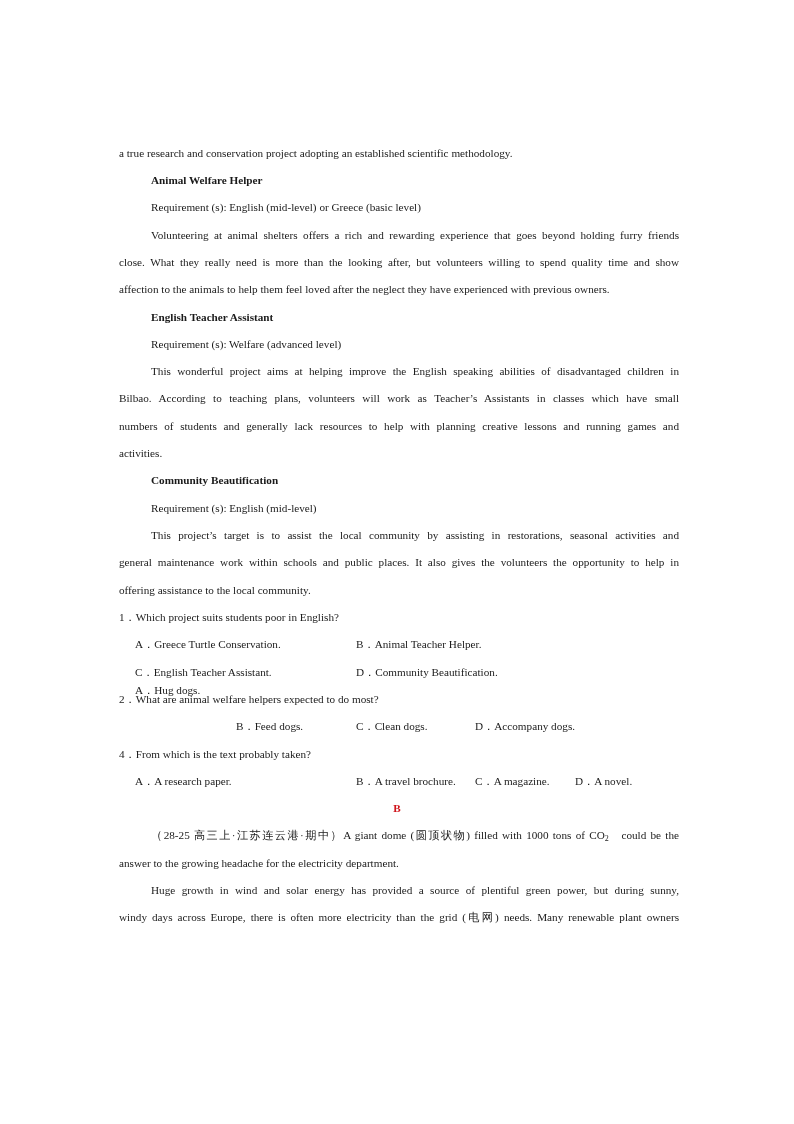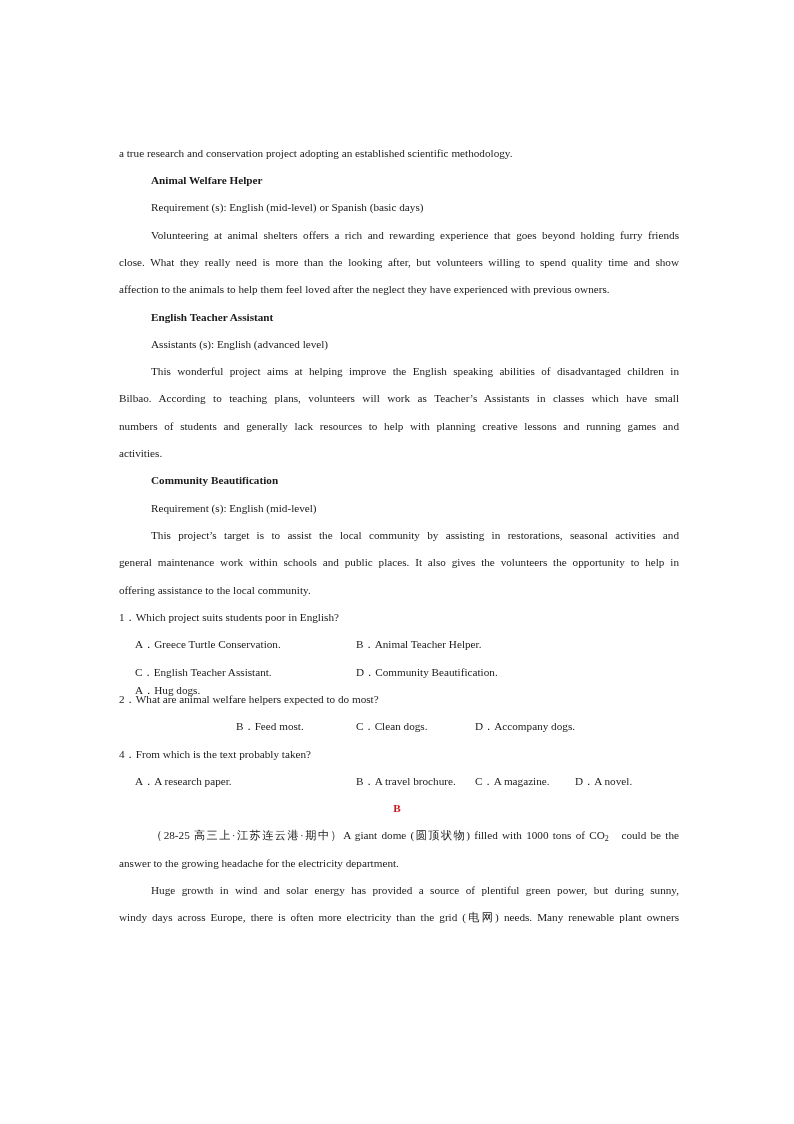--- a/index.html
+++ b/index.html
@@ -15,47 +15,47 @@
   sub { font-size: 8px; vertical-align: -2px; }
 </style>
 </head>
 <body>
 
 <div>
 
   <div class="ln" style="top:146px">a true research and conservation project adopting an established scientific methodology.</div>
 
   <div class="ln ind bold" style="top:173px">Animal Welfare Helper</div>
-  <div class="ln ind" style="top:200px">Requirement (s): English (mid-level) or Spanish (basic days)</div>
+  <div class="ln ind" style="top:200px">Requirement (s): English (mid-level) or Greece (basic level)</div>
   <div class="ln ind just" style="top:228px">Volunteering at animal shelters offers a rich and rewarding experience that goes beyond holding furry friends</div>
   <div class="ln just" style="top:255px">close. What they really need is more than the looking after, but volunteers willing to spend quality time and show</div>
   <div class="ln" style="top:282px">affection to the animals to help them feel loved after the neglect they have experienced with previous owners.</div>
 
   <div class="ln ind bold" style="top:310px">English Teacher Assistant</div>
-  <div class="ln ind" style="top:337px">Assistants (s): English (advanced level)</div>
+  <div class="ln ind" style="top:337px">Requirement (s): Welfare (advanced level)</div>
   <div class="ln ind just" style="top:364px">This wonderful project aims at helping improve the English speaking abilities of disadvantaged children in</div>
   <div class="ln just" style="top:391px">Bilbao. According to teaching plans, volunteers will work as Teacher’s Assistants in classes which have small</div>
   <div class="ln just" style="top:419px">numbers of students and generally lack resources to help with planning creative lessons and running games and</div>
   <div class="ln" style="top:446px">activities.</div>
 
   <div class="ln ind bold" style="top:473px">Community Beautification</div>
   <div class="ln ind" style="top:501px">Requirement (s): English (mid-level)</div>
   <div class="ln ind just" style="top:528px">This project’s target is to assist the local community by assisting in restorations, seasonal activities and</div>
   <div class="ln just" style="top:555px">general maintenance work within schools and public places. It also gives the volunteers the opportunity to help in</div>
   <div class="ln" style="top:583px">offering assistance to the local community.</div>
 
   <div class="ln" style="top:610px">1．Which project suits students poor in English?</div>
   <div class="opt" style="top:637px; left:135px">A．Greece Turtle Conservation.</div>
   <div class="opt" style="top:637px; left:356px">B．Animal Teacher Helper.</div>
   <div class="opt" style="top:665px; left:135px">C．English Teacher Assistant.</div>
   <div class="opt" style="top:665px; left:356px">D．Community Beautification.</div>
 
   <div class="ln" style="top:692px">2．What are animal welfare helpers expected to do most?</div>
   <div class="opt" style="top:683px; left:135px">A．Hug dogs.</div>
-  <div class="opt" style="top:719px; left:236px">B．Feed most.</div>
+  <div class="opt" style="top:719px; left:236px">B．Feed dogs.</div>
   <div class="opt" style="top:719px; left:356px">C．Clean dogs.</div>
   <div class="opt" style="top:719px; left:475px">D．Accompany dogs.</div>
 
   <div class="ln" style="top:747px">4．From which is the text probably taken?</div>
   <div class="opt" style="top:774px; left:135px">A．A research paper.</div>
   <div class="opt" style="top:774px; left:356px">B．A travel brochure.</div>
   <div class="opt" style="top:774px; left:475px">C．A magazine.</div>
   <div class="opt" style="top:774px; left:575px">D．A novel.</div>
 
   <div class="sec" style="top: 801px; color: rgb(208, 20, 27);">B</div>

